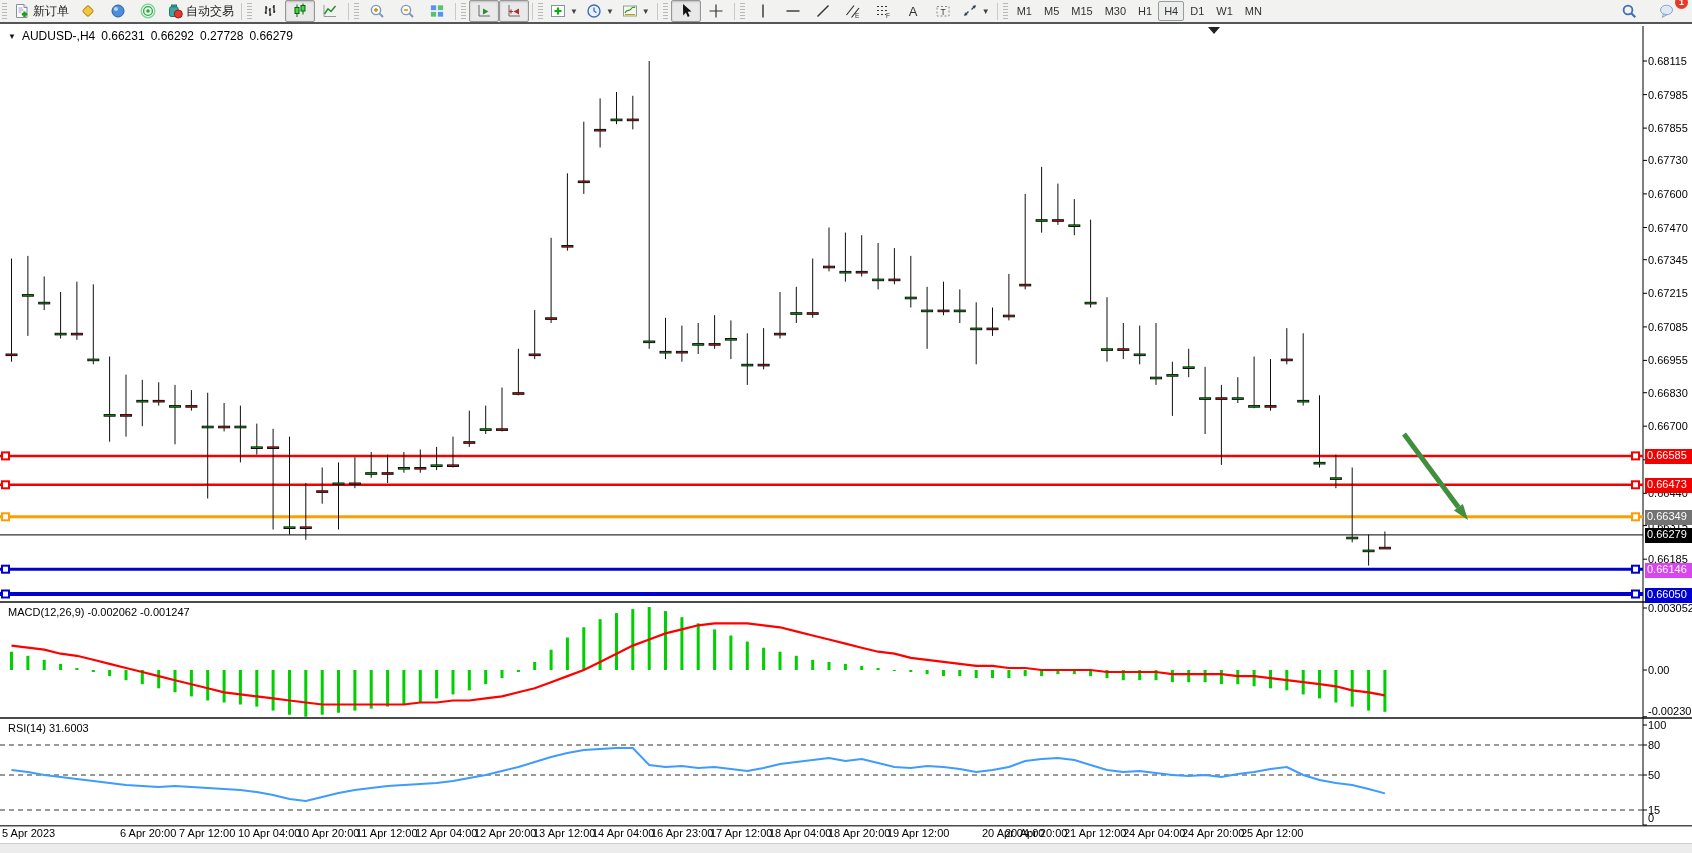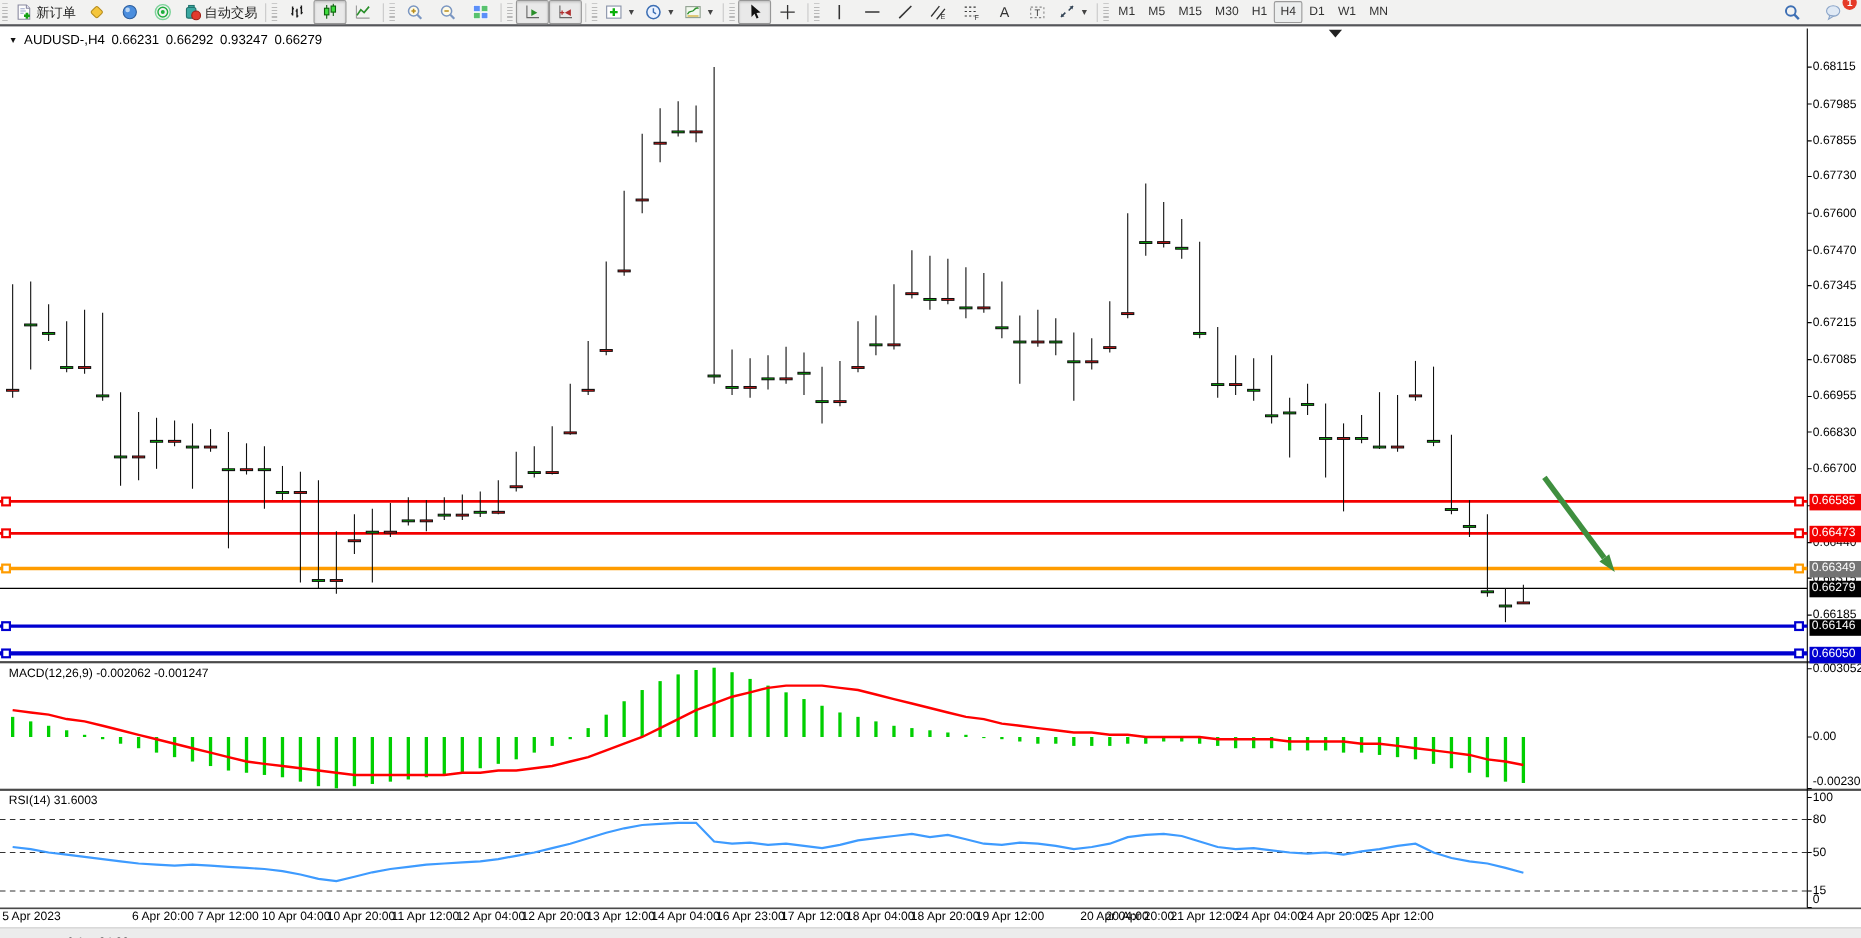--- a/index.html
+++ b/index.html
@@ -562,21 +562,21 @@
         <line x1="0" y1="810" x2="1643" y2="810" stroke="#333" stroke-dasharray="5 4"></line>
         <polyline fill="none" stroke="#3e9bff" stroke-width="2" points="11.5,770 27.9,772 44.2,775 60.6,777 76.9,779 93.3,781 109.6,783 126.0,785 142.3,786 158.7,787 175.0,786 191.4,787 207.7,788 224.1,789 240.4,790 256.8,792 273.1,795 289.5,799 305.8,801 322.2,797 338.5,793 354.9,790 371.2,788 387.6,786 403.9,785 420.3,784 436.6,783 453.0,781 469.3,778 485.7,775 502.0,771 518.4,767 534.7,762 551.1,757 567.4,753 583.8,750 600.1,749 616.5,748 632.8,748 649.2,765 665.5,767 681.9,766 698.2,768 714.6,767 730.9,769 747.3,771 763.6,768 780.0,764 796.3,762 812.7,760 829.0,758 845.4,761 861.7,759 878.1,763 894.4,767 910.8,768 927.1,766 943.5,767 959.8,769 976.2,772 992.5,770 1008.9,767 1025.2,761 1041.6,759 1057.9,758 1074.3,760 1090.6,765 1107.0,770 1123.3,772 1139.7,771 1156.0,773 1172.4,775 1188.7,776 1205.1,775 1221.4,777 1237.8,774 1254.1,772 1270.5,769 1286.8,767 1303.2,775 1319.5,780 1335.9,783 1352.2,785 1368.6,789 1384.9,793.4"></polyline>
       </svg>
     </div>
 
   <div class="chart-title">
     <span class="tri">▼</span>
     <span>AUDUSD-,H4</span>
     <span>0.66231</span>
     <span>0.66292</span>
-    <span>0.93247</span>
+    <span>0.27728</span>
     <span>0.66279</span>
   </div>
 
   <div class="pane-label" style="top:606px">
     <span>MACD(12,26,9)</span>&nbsp;<span>-0.002062 -0.001247</span>
   </div>
   <div class="pane-label" style="top:722px">
     <span>RSI(14)</span>&nbsp;<span>31.6003</span>
   </div>
 
@@ -602,21 +602,21 @@
       <div class="lbl" style="left:1648px;top:705px">-0.002306</div>
       <div class="lbl" style="left:1648px;top:719px">100</div>
       <div class="lbl" style="left:1648px;top:739px">80</div>
       <div class="lbl" style="left:1648px;top:769px">50</div>
       <div class="lbl" style="left:1648px;top:804px">15</div>
       <div class="lbl" style="left:1648px;top:812px">0</div>
       <div class="tag" style="top:449.4px;background:#f30000">0.66585</div>
       <div class="tag" style="top:478.3px;background:#f30000">0.66473</div>
       <div class="tag" style="top:510.29999999999995px;background:#737373">0.66349</div>
       <div class="tag" style="top:528.4px;background:#000000">0.66279</div>
-      <div class="tag" style="top:562.7px;background:#000000">0.66146</div>
+      <div class="tag" style="top:562.7px;background:#d946ef">0.66146</div>
       <div class="tag" style="top:587.5px;background:#0000d0">0.66050</div>
       <div class="lbl" style="left:2px;top:827px">5 Apr 2023</div>
       <div class="lbl" style="left:61px;top:851px">6 Apr 04:00</div>
       <div class="lbl" style="left:120px;top:827px">6 Apr 20:00</div>
       <div class="lbl" style="left:179px;top:827px">7 Apr 12:00</div>
       <div class="lbl" style="left:238px;top:827px">10 Apr 04:00</div>
       <div class="lbl" style="left:297px;top:827px">10 Apr 20:00</div>
       <div class="lbl" style="left:356px;top:827px">11 Apr 12:00</div>
       <div class="lbl" style="left:415px;top:827px">12 Apr 04:00</div>
       <div class="lbl" style="left:474px;top:827px">12 Apr 20:00</div>

